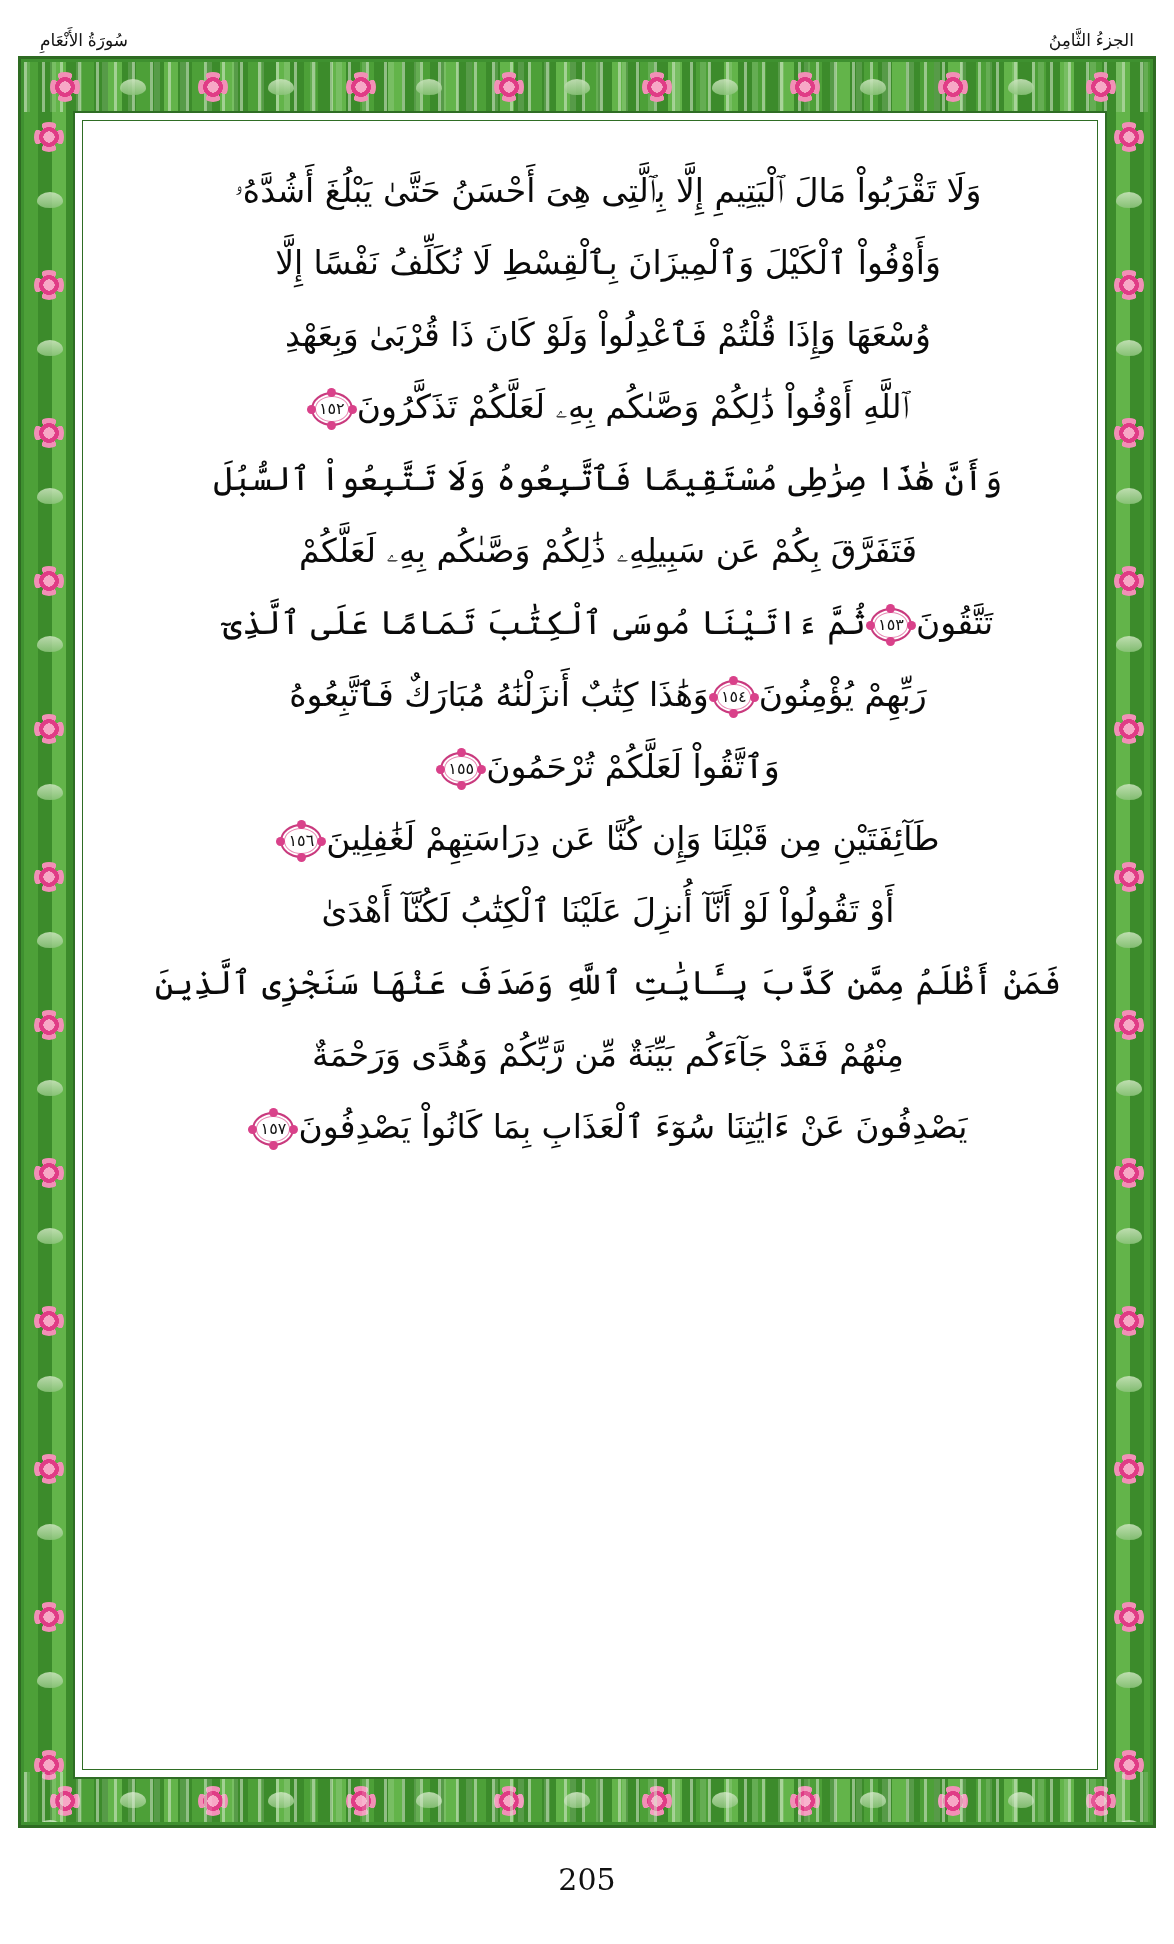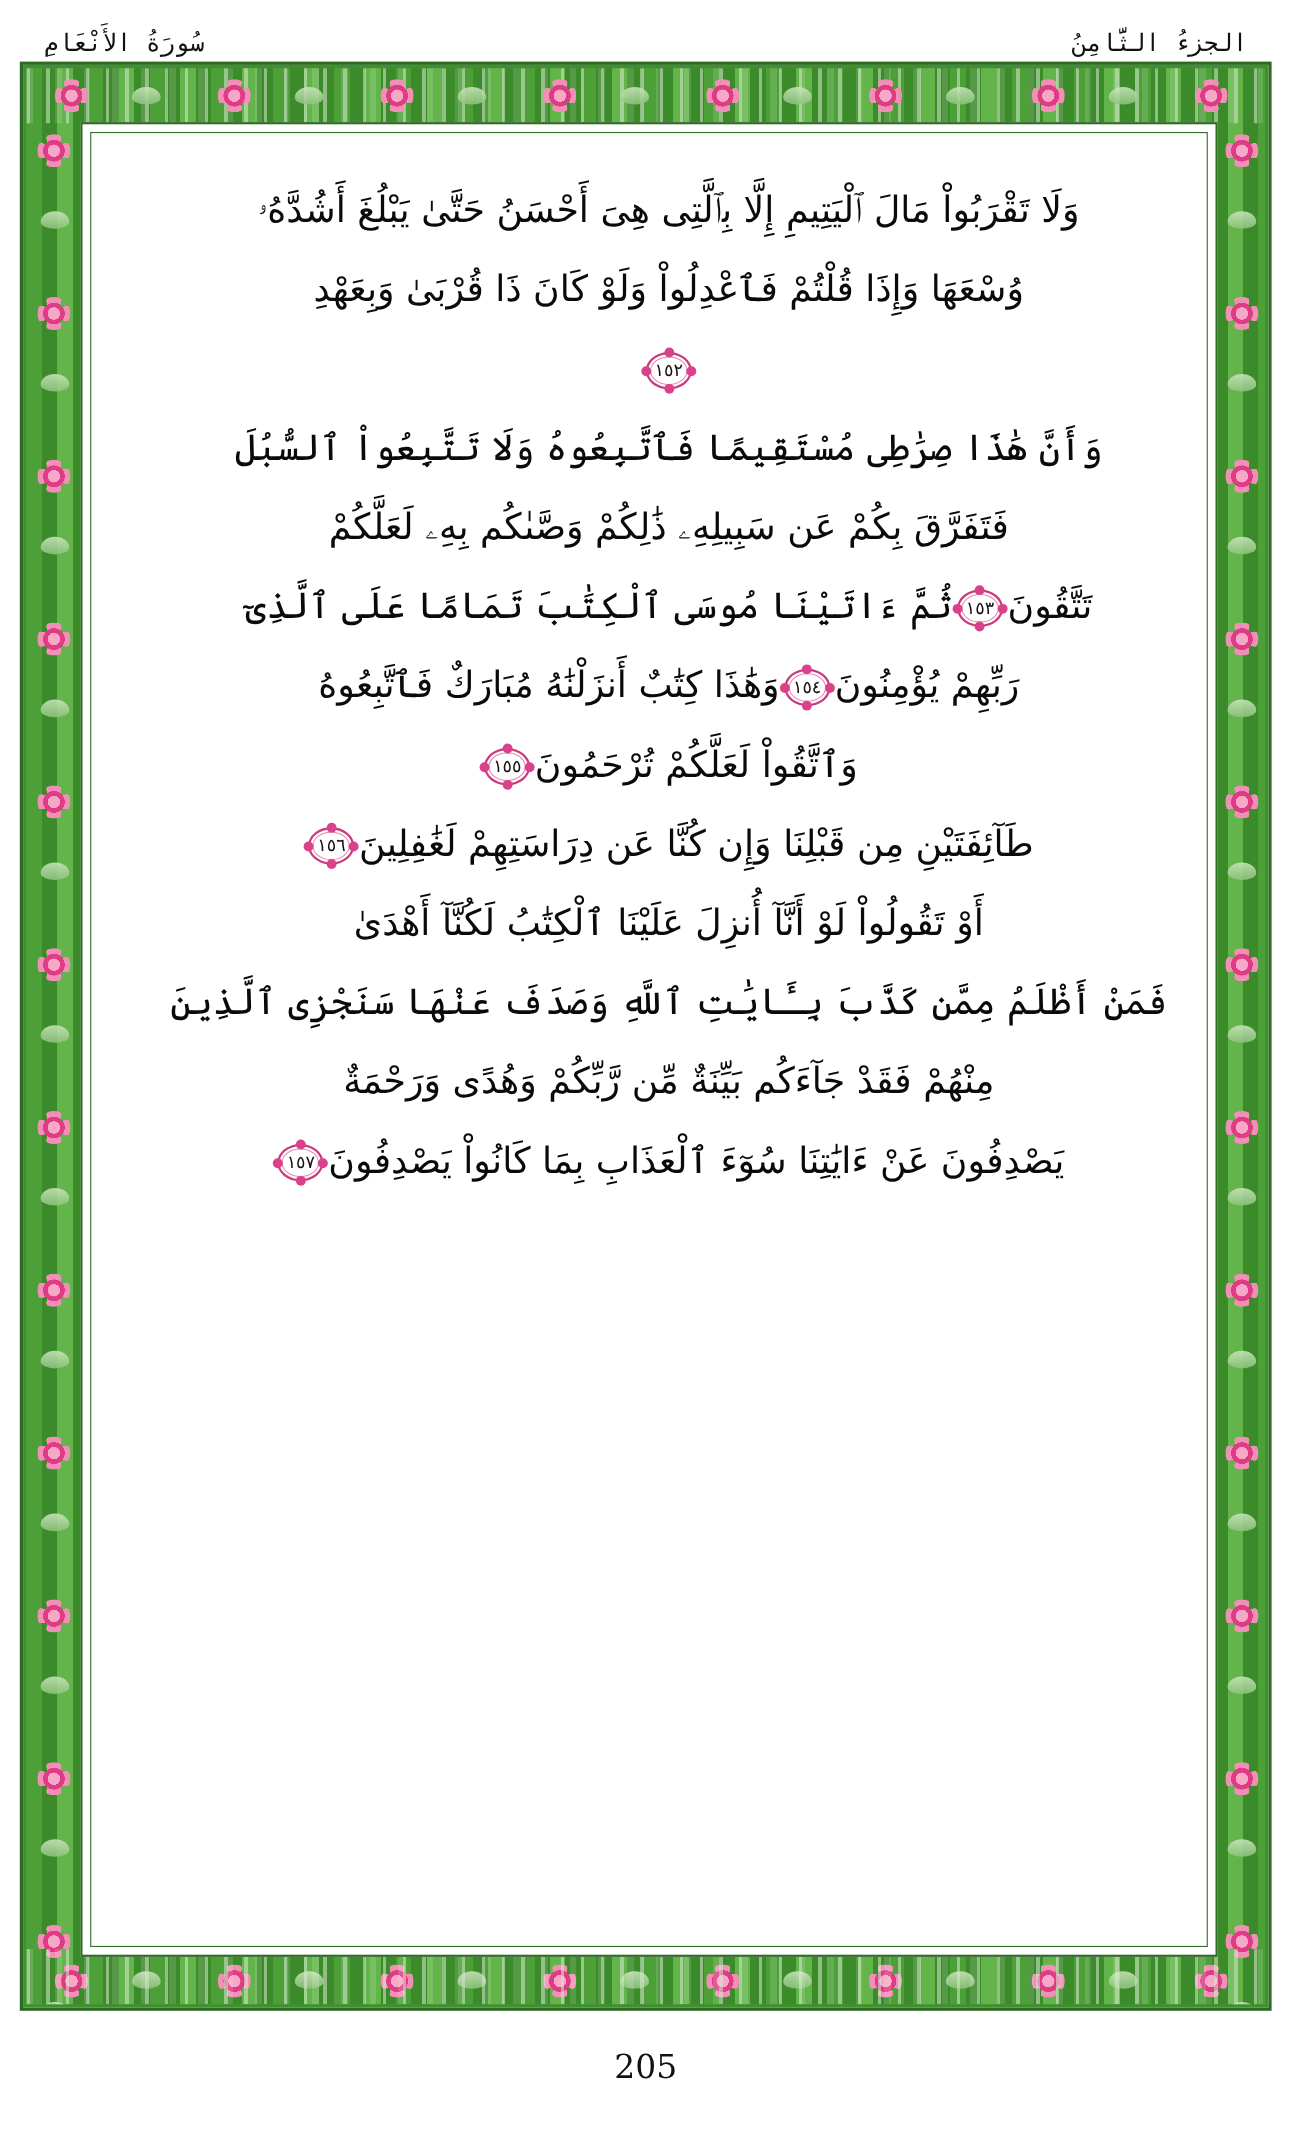--- a/index.html
+++ b/index.html
@@ -22,23 +22,23 @@
     left: 0;
     width: 1174px;
     height: 46px;
     display: flex;
     align-items: center;
     justify-content: space-between;
     padding: 0 40px;
     box-sizing: border-box;
   }
   .header-text {
-    font-size: 22px;
+    font-size: 17px;
     color: #111111;
-    font-family: Liberation Mono, monospace;
+    font-family: Liberation Sans, sans-serif;
     letter-spacing: 0px;
     white-space: nowrap;
     margin-top: 18px;
   }
   .header-left { direction: rtl; }
   .header-right { direction: rtl; }
 
   
   .frame {
     position: absolute;
@@ -284,22 +284,23 @@
       <span class="rosette" style="left: 1090px; top: 1688px;"></span>
       <span class="leaf" style="left: 13px; top: 1758px;"></span>
       <span class="leaf" style="left: 1092px; top: 1758px;"></span>
     </div>
   <div class="inner-frame">
     <div class="inner-frame-2"></div>
   </div>
 
   <div class="text-area" id="text-area">
       <div class="ayah-line" id="line-1"><span>وَلَا تَقْرَبُواْ مَالَ ٱلْيَتِيمِ إِلَّا بِٱلَّتِى هِىَ أَحْسَنُ حَتَّىٰ يَبْلُغَ أَشُدَّهُۥ</span></div>
+      <div class="ayah-line" id="line-2"><span>وَأَوْفُواْ ٱلْكَيْلَ وَٱلْمِيزَانَ بِٱلْقِسْطِ لَا نُكَلِّفُ نَفْسًا إِلَّا</span></div>
       <div class="ayah-line" id="line-3"><span>وُسْعَهَا وَإِذَا قُلْتُمْ فَٱعْدِلُواْ وَلَوْ كَانَ ذَا قُرْبَىٰ وَبِعَهْدِ</span></div>
-      <div class="ayah-line" id="line-4"><span class="ayah-mark"><span class="ring"></span><span class="petal p-t"></span><span class="petal p-b"></span><span class="petal p-l"></span><span class="petal p-r"></span><span class="num">١٥٢</span></span></div>
+      <div class="ayah-line" id="line-4"><span>ٱللَّهِ أَوْفُواْ ذَٰلِكُمْ وَصَّىٰكُم بِهِۦ لَعَلَّكُمْ تَذَكَّرُونَ</span><span class="ayah-mark"><span class="ring"></span><span class="petal p-t"></span><span class="petal p-b"></span><span class="petal p-l"></span><span class="petal p-r"></span><span class="num">١٥٢</span></span></div>
       <div class="ayah-line" id="line-5"><span>وَأَنَّ هَٰذَا صِرَٰطِى مُسْتَقِيمًا فَٱتَّبِعُوهُ وَلَا تَتَّبِعُواْ ٱلسُّبُلَ</span></div>
       <div class="ayah-line" id="line-6"><span>فَتَفَرَّقَ بِكُمْ عَن سَبِيلِهِۦ ذَٰلِكُمْ وَصَّىٰكُم بِهِۦ لَعَلَّكُمْ</span></div>
       <div class="ayah-line" id="line-7"><span>تَتَّقُونَ</span><span class="ayah-mark"><span class="ring"></span><span class="petal p-t"></span><span class="petal p-b"></span><span class="petal p-l"></span><span class="petal p-r"></span><span class="num">١٥٣</span></span><span>ثُمَّ ءَاتَيْنَا مُوسَى ٱلْكِتَٰبَ تَمَامًا عَلَى ٱلَّذِىٓ</span></div>
       <div class="ayah-line" id="line-9"><span>رَبِّهِمْ يُؤْمِنُونَ</span><span class="ayah-mark"><span class="ring"></span><span class="petal p-t"></span><span class="petal p-b"></span><span class="petal p-l"></span><span class="petal p-r"></span><span class="num">١٥٤</span></span><span>وَهَٰذَا كِتَٰبٌ أَنزَلْنَٰهُ مُبَارَكٌ فَٱتَّبِعُوهُ</span></div>
       <div class="ayah-line" id="line-10"><span>وَٱتَّقُواْ لَعَلَّكُمْ تُرْحَمُونَ</span><span class="ayah-mark"><span class="ring"></span><span class="petal p-t"></span><span class="petal p-b"></span><span class="petal p-l"></span><span class="petal p-r"></span><span class="num">١٥٥</span></span></div>
       <div class="ayah-line" id="line-11"><span>طَآئِفَتَيْنِ مِن قَبْلِنَا وَإِن كُنَّا عَن دِرَاسَتِهِمْ لَغَٰفِلِينَ</span><span class="ayah-mark"><span class="ring"></span><span class="petal p-t"></span><span class="petal p-b"></span><span class="petal p-l"></span><span class="petal p-r"></span><span class="num">١٥٦</span></span></div>
       <div class="ayah-line" id="line-12"><span>أَوْ تَقُولُواْ لَوْ أَنَّآ أُنزِلَ عَلَيْنَا ٱلْكِتَٰبُ لَكُنَّآ أَهْدَىٰ</span></div>
       <div class="ayah-line" id="line-14"><span>فَمَنْ أَظْلَمُ مِمَّن كَذَّبَ بِـَٔايَٰتِ ٱللَّهِ وَصَدَفَ عَنْهَا سَنَجْزِى ٱلَّذِينَ</span></div>
       <div class="ayah-line" id="line-13"><span>مِنْهُمْ فَقَدْ جَآءَكُم بَيِّنَةٌ مِّن رَّبِّكُمْ وَهُدًى وَرَحْمَةٌ</span></div>
       <div class="ayah-line" id="line-15"><span>يَصْدِفُونَ عَنْ ءَايَٰتِنَا سُوٓءَ ٱلْعَذَابِ بِمَا كَانُواْ يَصْدِفُونَ</span><span class="ayah-mark"><span class="ring"></span><span class="petal p-t"></span><span class="petal p-b"></span><span class="petal p-l"></span><span class="petal p-r"></span><span class="num">١٥٧</span></span></div>

